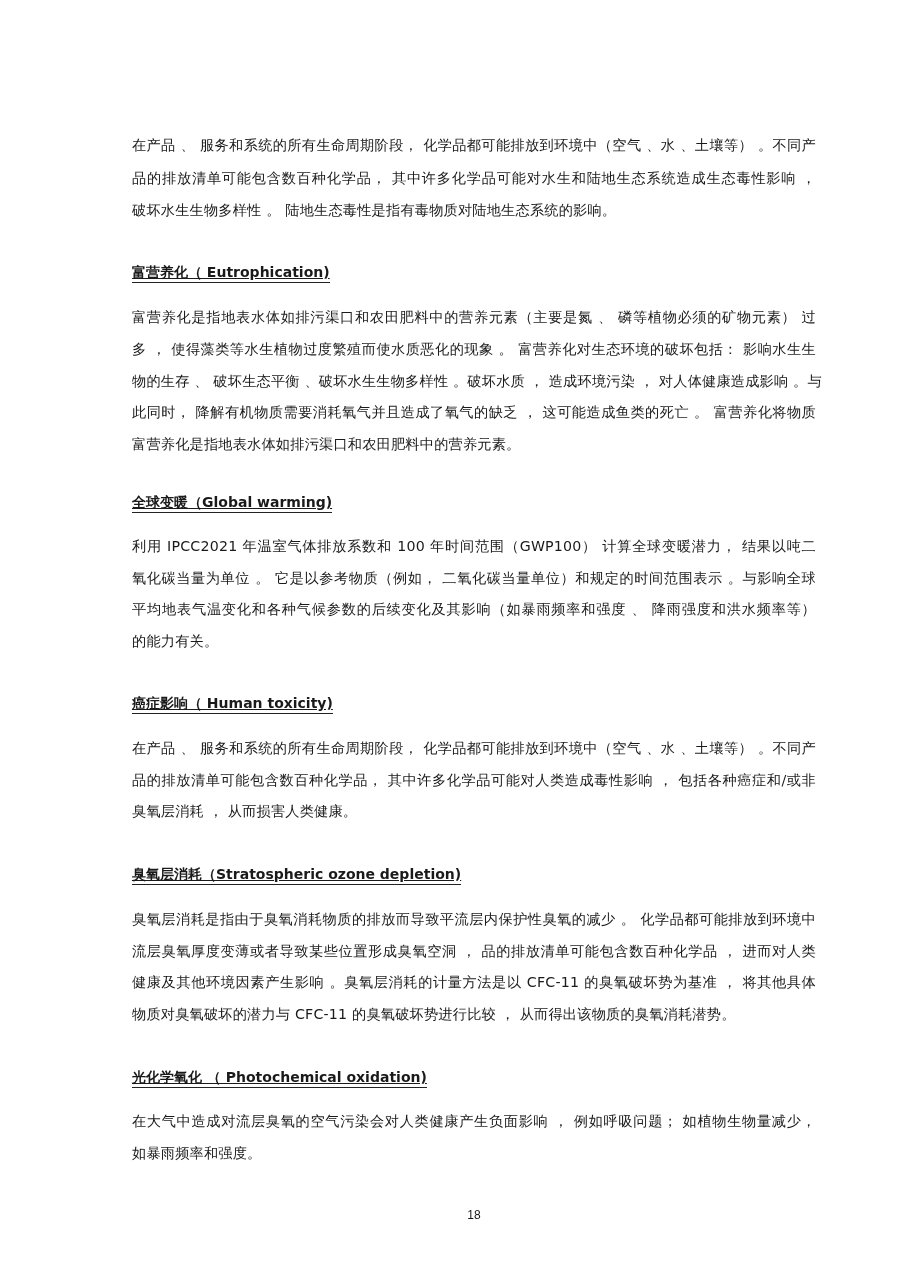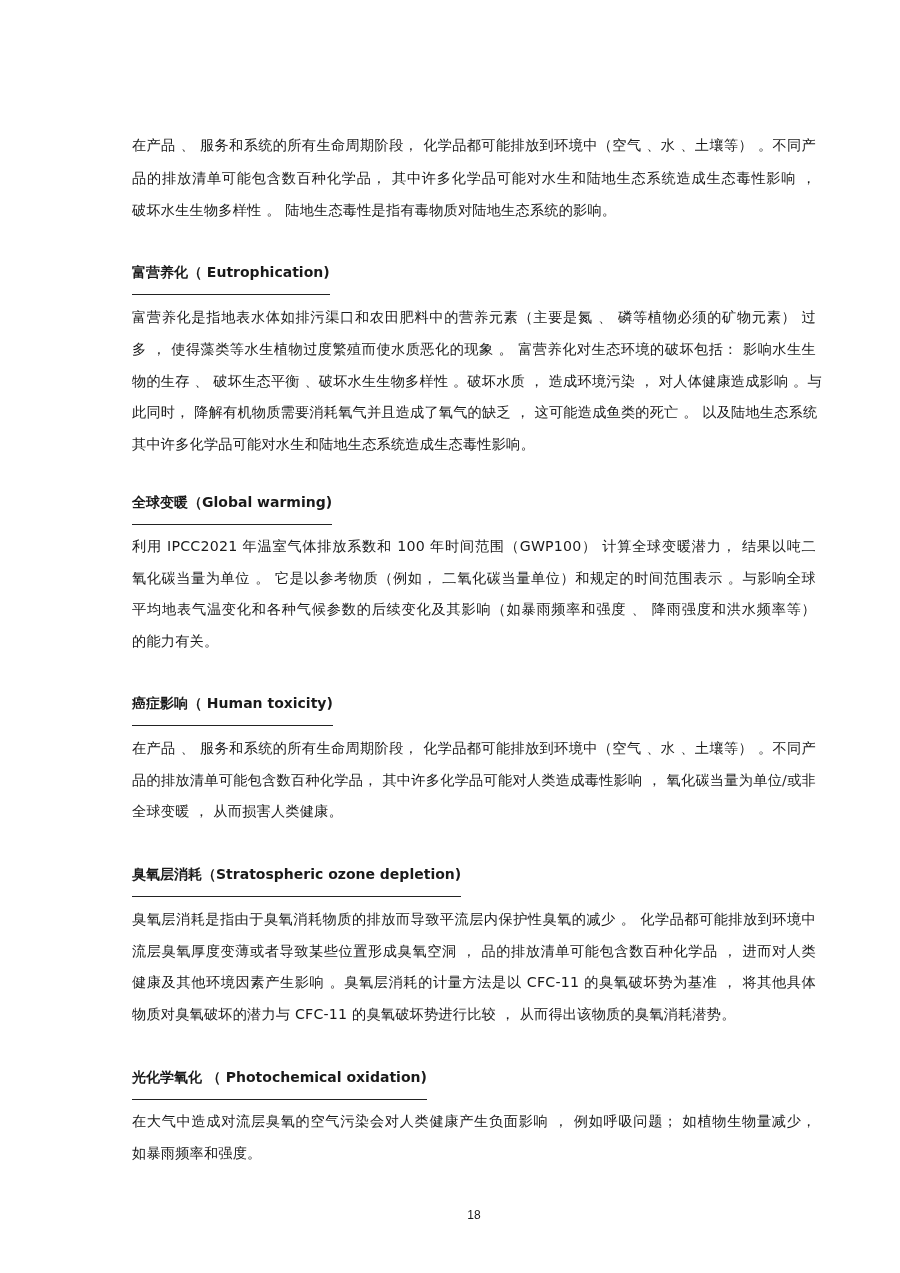--- a/index.html
+++ b/index.html
@@ -3,57 +3,57 @@
 <meta charset="utf-8">
 <style>
   html, body { margin: 0; padding: 0; background: #ffffff; }
   body { width: 900px; height: 1273px; position: relative; overflow: hidden;
          font-family: "DejaVu Sans", "Liberation Sans", sans-serif; color: #1a1a1a; }
   .page { position: absolute; left: 8px; top: 0; width: 872px; height: 1273px; margin-left: 16px; }
   .line { position: absolute; left: 108px; width: 684px; font-size: 14.2px; line-height: 20px;
           white-space: nowrap; letter-spacing: 0.2px; }
   .line.just { text-align-last: justify; text-align: justify; }
   .heading { position: absolute; left: 108px; font-size: 14px; font-weight: bold; line-height: 20px;
-             white-space: nowrap; border-bottom: 1.5px solid #222; padding-bottom: 12px; }
+             white-space: nowrap; border-bottom: 1.5px solid #222; padding-bottom: 0px; text-decoration: underline; }
   .pagenum { position: absolute; top: 1207px; left: 0; width: 900px; text-align: center;
              font-size: 12px; line-height: 16px; font-family: "Liberation Sans", sans-serif; }
 </style>
 </head>
 <body>
 
 <div class="page">
 
   <div>
     <div class="line just" style="top:135px">在产品 、 服务和系统的所有生命周期阶段， 化学品都可能排放到环境中（空气 、水 、土壤等） 。不同产</div>
     <div class="line just" style="top:168px">品的排放清单可能包含数百种化学品， 其中许多化学品可能对水生和陆地生态系统造成生态毒性影响 ，</div>
     <div class="line" style="top:200px">破坏水生生物多样性 。 陆地生态毒性是指有毒物质对陆地生态系统的影响。</div>
   </div>
 
   <div>
     <div class="heading" style="top:262px">富营养化（ Eutrophication)</div>
     <div class="line just" style="top:307px">富营养化是指地表水体如排污渠口和农田肥料中的营养元素（主要是氮 、 磷等植物必须的矿物元素） 过</div>
     <div class="line just" style="top:339px">多 ， 使得藻类等水生植物过度繁殖而使水质恶化的现象 。 富营养化对生态环境的破坏包括： 影响水生生</div>
     <div class="line just" style="top:371px">物的生存 、 破坏生态平衡 、破坏水生生物多样性 。破坏水质 ， 造成环境污染 ， 对人体健康造成影响 。与</div>
-    <div class="line just" style="top:402px">此同时， 降解有机物质需要消耗氧气并且造成了氧气的缺乏 ， 这可能造成鱼类的死亡 。 以及陆地生态系统</div>
-    <div class="line" style="top:434px">其中许多化学品可能对水生和陆地生态系统造成生态毒性影响。</div>
+    <div class="line just" style="top:402px">此同时， 降解有机物质需要消耗氧气并且造成了氧气的缺乏 ， 这可能造成鱼类的死亡 。 富营养化将物质</div>
+    <div class="line" style="top:434px">富营养化是指地表水体如排污渠口和农田肥料中的营养元素。</div>
   </div>
 
   <div>
     <div class="heading" style="top:492px">全球变暖（Global warming)</div>
     <div class="line just" style="top:536px">利用   IPCC2021 年温室气体排放系数和   100 年时间范围（GWP100） 计算全球变暖潜力， 结果以吨二</div>
     <div class="line just" style="top:568px">氧化碳当量为单位 。 它是以参考物质（例如， 二氧化碳当量单位）和规定的时间范围表示 。与影响全球</div>
     <div class="line just" style="top:599px">平均地表气温变化和各种气候参数的后续变化及其影响（如暴雨频率和强度 、 降雨强度和洪水频率等）</div>
     <div class="line" style="top:631px">的能力有关。</div>
   </div>
 
   <div>
     <div class="heading" style="top:693px">癌症影响（ Human toxicity)</div>
     <div class="line just" style="top:738px">在产品 、 服务和系统的所有生命周期阶段， 化学品都可能排放到环境中（空气 、水 、土壤等） 。不同产</div>
-    <div class="line just" style="top:770px">品的排放清单可能包含数百种化学品， 其中许多化学品可能对人类造成毒性影响 ， 氧化碳当量为单位/或非</div>
-    <div class="line" style="top:801px">全球变暖 ， 从而损害人类健康。</div>
+    <div class="line just" style="top:770px">品的排放清单可能包含数百种化学品， 其中许多化学品可能对人类造成毒性影响 ， 包括各种癌症和/或非</div>
+    <div class="line" style="top:801px">臭氧层消耗 ， 从而损害人类健康。</div>
   </div>
 
   <div>
     <div class="heading" style="top:864px">臭氧层消耗（Stratospheric ozone depletion)</div>
     <div class="line just" style="top:909px">臭氧层消耗是指由于臭氧消耗物质的排放而导致平流层内保护性臭氧的减少 。 化学品都可能排放到环境中</div>
     <div class="line just" style="top:941px">流层臭氧厚度变薄或者导致某些位置形成臭氧空洞 ， 品的排放清单可能包含数百种化学品 ， 进而对人类</div>
     <div class="line just" style="top:972px">健康及其他环境因素产生影响 。臭氧层消耗的计量方法是以  CFC-11 的臭氧破坏势为基准 ， 将其他具体</div>
     <div class="line" style="top:1004px">物质对臭氧破坏的潜力与  CFC-11 的臭氧破坏势进行比较 ， 从而得出该物质的臭氧消耗潜势。</div>
   </div>
 

